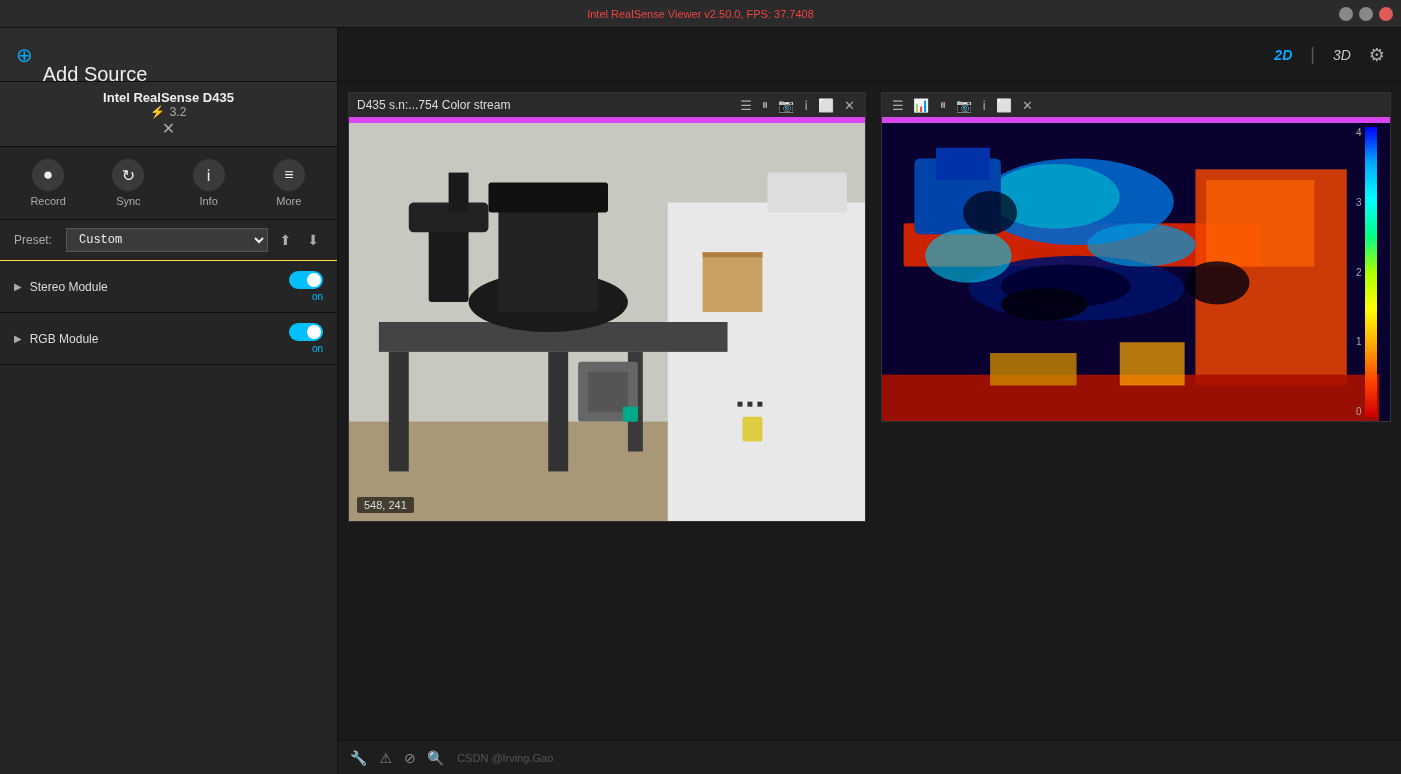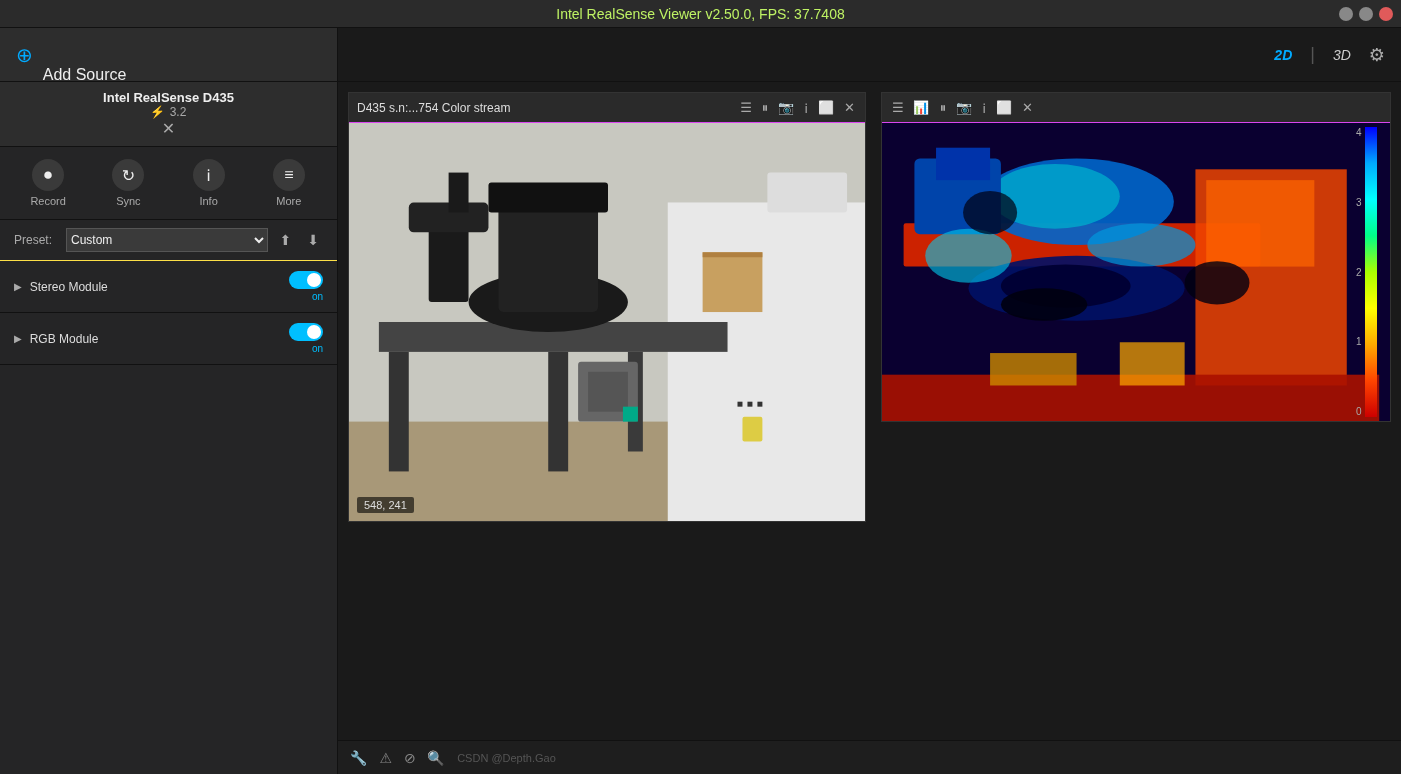--- a/index.html
+++ b/index.html
@@ -16,22 +16,22 @@
     #titlebar {
       background: #2b2b2b;
       height: 28px;
       display: flex;
       align-items: center;
       justify-content: center;
       position: relative;
       border-bottom: 1px solid #111;
     }
     #titlebar .title {
-      color: #bef264;
-      font-size: 14px;
+      color: #ef4444;
+      font-size: 11px;
     }
     #titlebar .win-controls {
       position: absolute;
       right: 8px;
       display: flex;
       gap: 6px;
       align-items: center;
     }
     .win-btn {
       width: 14px; height: 14px;
@@ -67,21 +67,21 @@
       padding: 0 16px;
       border-bottom: 1px solid #111;
     }
     .add-source-plus {
       color: #00aaff;
       font-size: 20px;
       margin-right: 10px;
     }
     #add-source-label {
       color: #eee;
-      font-size: 16px;
+      font-size: 20px;
       font-weight: 500;
       margin-top: 40px;
     }
 
     #device-panel {
       padding: 0;
       flex: 1;
     }
 
     #device-header {
@@ -149,24 +149,25 @@
       gap: 8px;
     }
     #preset-label {
       color: #aaa;
       min-width: 44px;
     }
     #preset-select {
       background: #3a3a3a;
       color: #eee;
       border: 1px solid #555;
-      padding: 3px 0;
+      padding: 3px 8px;
       font-size: 12px;
       flex: 1;
       cursor: pointer;
+      font-family: Liberation Mono, monospace;
     }
     .preset-icon-btn {
       color: #aaa;
       cursor: pointer;
       font-size: 14px;
       padding: 2px 4px;
     }
 
     
     .module-row {
@@ -272,21 +273,21 @@
     }
     .stream-header {
       background: #2a2a2a;
       height: 30px;
       display: flex;
       align-items: center;
       padding: 0 8px;
       gap: 6px;
       font-size: 12px;
       color: #ccc;
-      border-bottom: 1px solid #d946ef;
+      border-bottom: 6px solid #d946ef;
     }
     .stream-title {
       flex: 1;
       color: #ddd;
       font-size: 12px;
     }
     .stream-icon-btn {
       color: #aaa;
       cursor: pointer;
       font-size: 13px;
@@ -563,17 +564,17 @@
         </div>
       </div>
 
     </div>
 
     <div id="bottom-bar">
       <span class="bottom-icon">🔧</span>
       <span class="bottom-icon">⚠</span>
       <span class="bottom-icon">⊘</span>
       <span class="bottom-icon">🔍</span>
-      <span id="watermark">CSDN @Depth.Gao</span>
+      <span id="watermark">CSDN @Irving.Gao</span>
     </div>
 
   </div>
 </div>
 
 </body></html>

